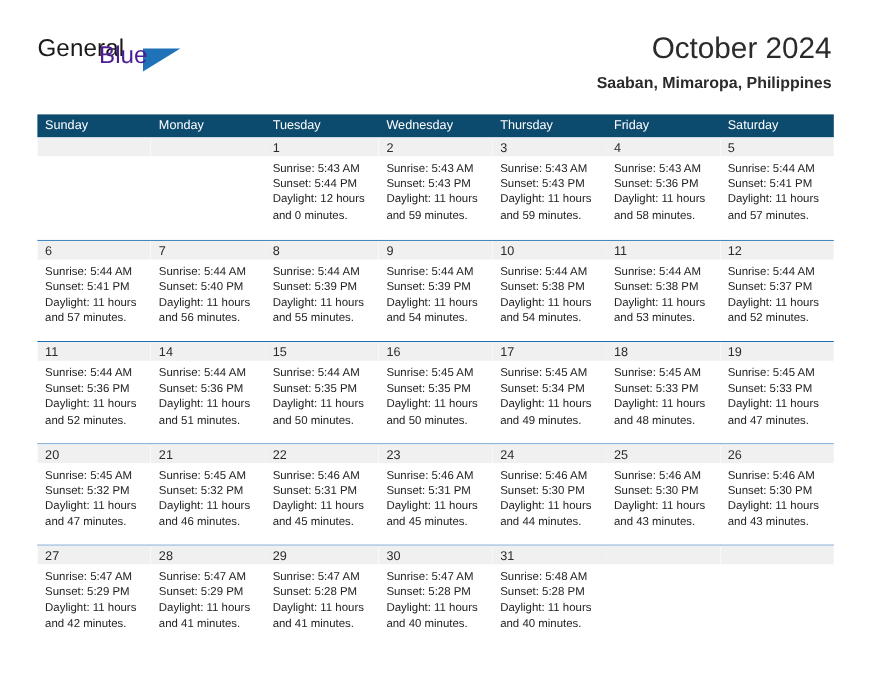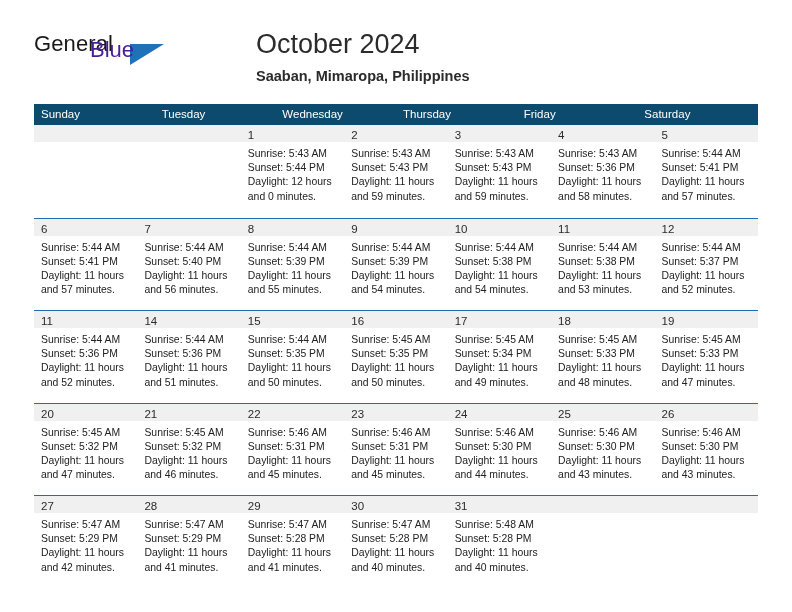--- a/index.html
+++ b/index.html
@@ -64,21 +64,21 @@
     width: 0;
     height: 0;
     border-left: 34px solid #1f72b8;
     border-bottom: 21px solid transparent;
   }
 
   .title-block {
     position: absolute;
     right: 36px;
     top: 28px;
-    text-align: left;
+    text-align: right;
     width: 500px;
   }
   .cal-title {
     font-size: 27px;
     color: #2b2b2b;
     line-height: 32px;
     font-weight: normal;
     margin: 0;
     font-family: "Liberation Sans", sans-serif;
   }
@@ -171,20 +171,21 @@
       <h1 class="cal-title">October 2024</h1>
       <div class="cal-subtitle">Saaban, Mimaropa, Philippines</div>
     </div>
 
   </div>
 
   <div class="calendar">
 
     <div class="weekdays">
       <div class="weekday">Sunday</div>
+      <div class="weekday">Monday</div>
       <div class="weekday">Tuesday</div>
       <div class="weekday">Wednesday</div>
       <div class="weekday">Thursday</div>
       <div class="weekday">Friday</div>
       <div class="weekday">Saturday</div>
     </div>
 
     <div id="weeks-container">
         <div class="week first">
           <div class="day empty">

